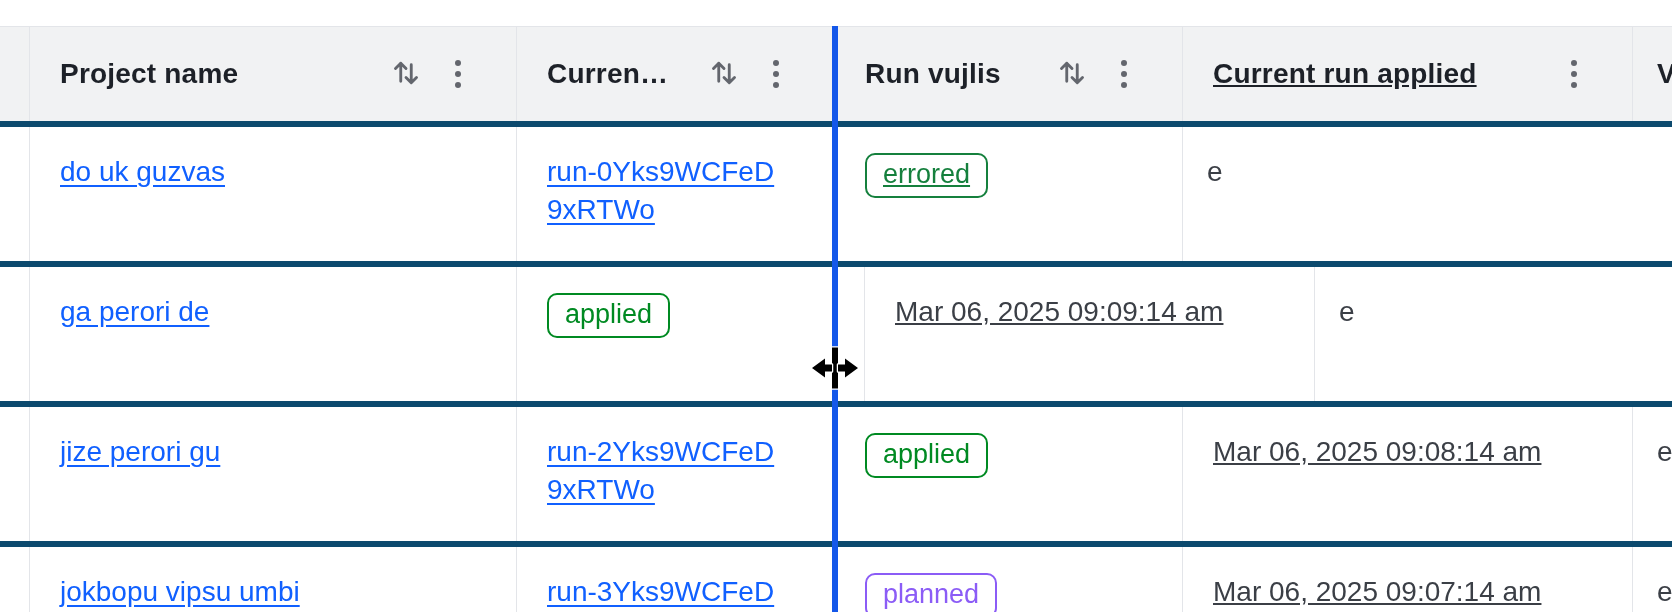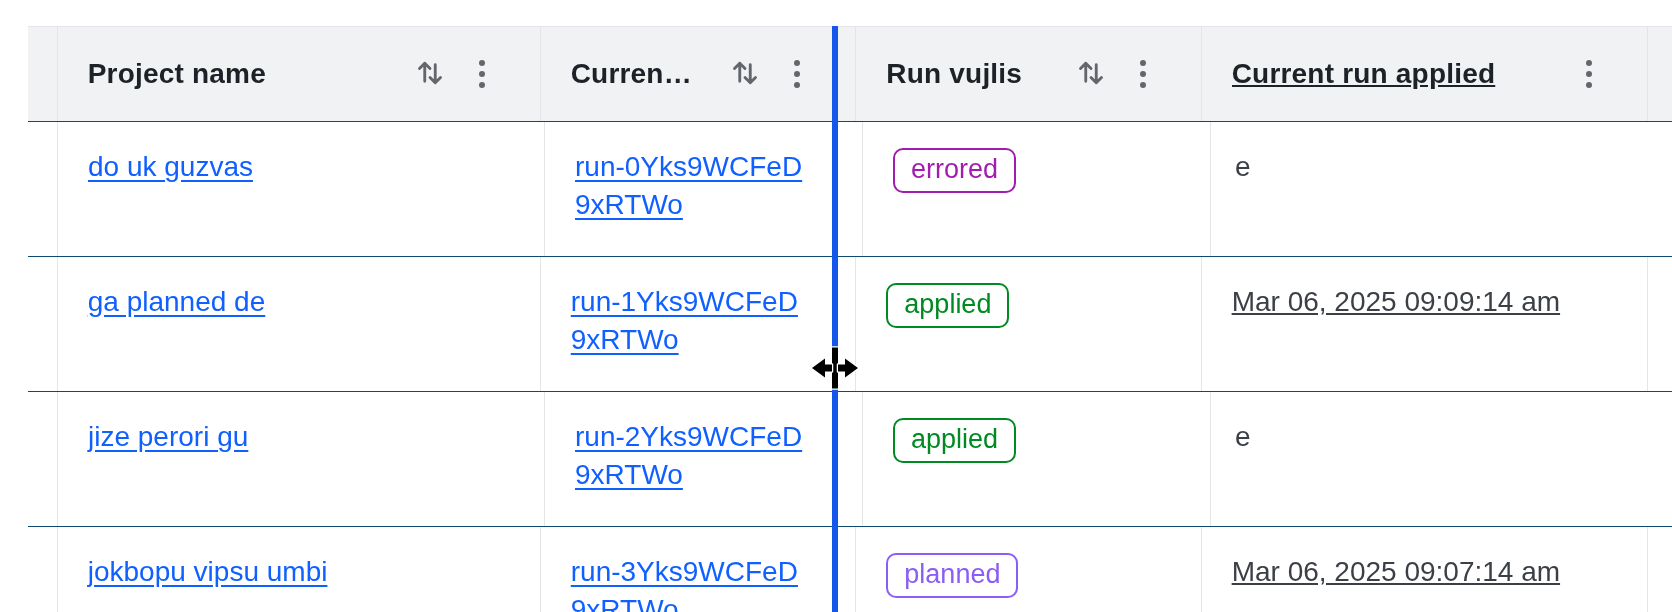--- a/index.html
+++ b/index.html
@@ -9,23 +9,22 @@
     overflow:hidden;
     background:#ffffff;
     font-family:"Liberation Sans", sans-serif;
     color:#1d2128;
   }
   .table{
     position:absolute;top:26px;left:0;width:1672px;
   }
   .tr{
     display:flex;
-    border-bottom:1px solid #0c4a6e;
+    border-bottom:6px solid #0c4a6e;
     background:#ffffff;
-    margin-left:28px;
   }
   .tr.head{
     background:#f1f2f3;
     border-top:1px solid #e3e5e9;
     height:94px;
   }
   .tr.body{height:134px;}
   .td,.th{
     box-sizing:border-box;
     border-right:1px solid #e3e5e9;
@@ -70,21 +69,21 @@
   .kebab{display:flex;flex-direction:column;gap:5px;}
   .kebab i{width:6px;height:6px;border-radius:50%;background:#63666d;display:block;}
 
   .badge{
     display:inline-block;
     border:2.5px solid currentColor;border-radius:10px;
     padding:2px 16px 5px 16px;
     font-size:27px;line-height:34px;font-weight:400;
     background:#ffffff;white-space:nowrap;
   }
-  .badge-errored{color:#a21caf;}
+  .badge-errored{color:#15803d;text-decoration:underline;}
   .badge-applied{color:#008a22;text-align:right;}
   .badge-planned{color:#8b5cf6;}
 
   .resize-line{
     position:absolute;top:26px;left:832px;width:6px;height:586px;
     background:#1457e9;z-index:5;cursor:col-resize;
   }
   .cursor-glyph{
     position:absolute;left:811px;top:346px;z-index:6;pointer-events:none;
   }
@@ -182,43 +181,41 @@
       </div>
       <div class="td c-status">
         <span class="badge badge-errored">errored</span>
       </div>
       <div class="td c-extra">e</div>
     </div>
 
     <div class="tr body">
       <div class="td c-gutter"></div>
       <div class="td c-project">
-        <a class="link">ga planned de</a>
-      </div>
-      <div class="td c-run">
-        <a class="link run-link">run-1Yks9WCFeD9xRTWo</a>
+        <a class="link">ga perori de</a>
       </div>
       <div class="td c-status">
         <span class="badge badge-applied">applied</span>
       </div>
       <div class="td c-applied">Mar 06, 2025 09:09:14 am</div>
       <div class="td c-extra">e</div>
     </div>
 
     <div class="tr body">
       <div class="td c-gutter"></div>
       <div class="td c-project">
         <a class="link">jize perori gu</a>
       </div>
       <div class="td c-run">
         <a class="link run-link">run-2Yks9WCFeD9xRTWo</a>
       </div>
       <div class="td c-status">
         <span class="badge badge-applied">applied</span>
       </div>
+      <div class="td c-applied">Mar 06, 2025 09:08:14 am</div>
       <div class="td c-extra">e</div>
     </div>
 
     <div class="tr body">
       <div class="td c-gutter"></div>
       <div class="td c-project">
         <a class="link">jokbopu vipsu umbi</a>
       </div>
       <div class="td c-run">
         <a class="link run-link">run-3Yks9WCFeD9xRTWo</a>

